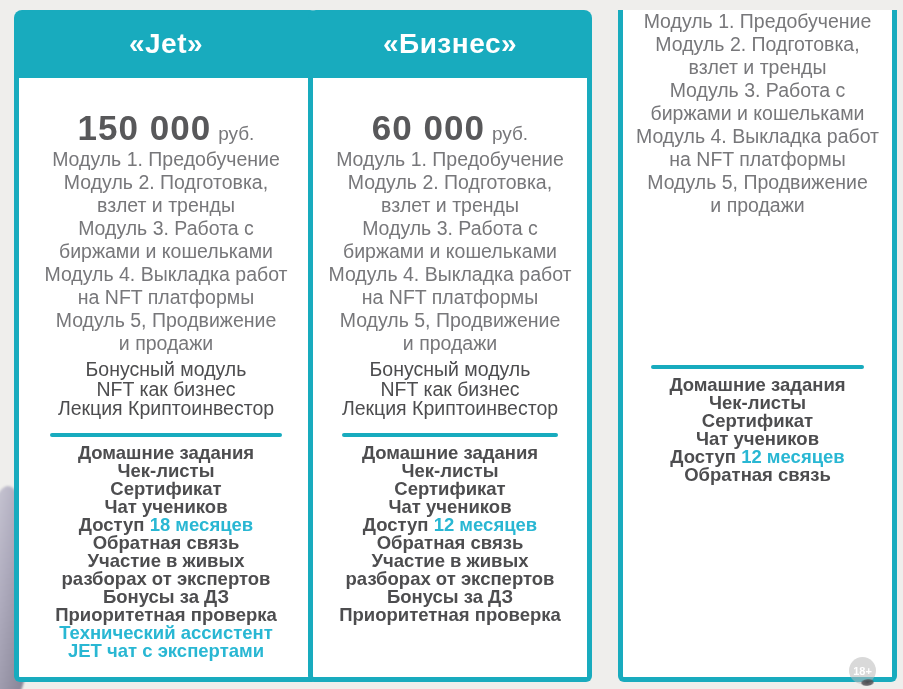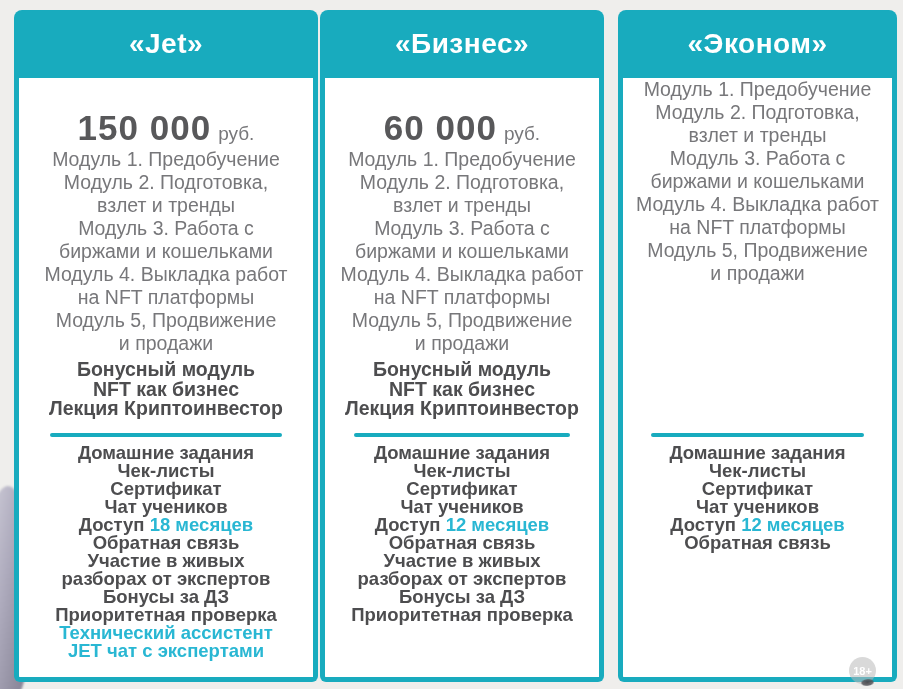--- a/index.html
+++ b/index.html
@@ -19,21 +19,21 @@
     flex:1; background:#ffffff;
     border:5px solid var(--accent,#18abbe); border-top:none;
     border-radius:0 0 6px 6px; text-align:center; overflow:hidden;
   }
   .upper { height:352px; }
   .price-row { padding-top:30px; white-space:nowrap; }
   .price-num { font-size:35px; font-weight:800; letter-spacing:1px; color:var(--price,#58585a); }
   .price-cur { font-size:19px; font-weight:400; color:var(--gray,#77777a); margin-left:7px; }
   .modules { color:var(--gray,#77777a); font-size:19.5px; line-height:23px; }
   .modules .line { white-space:nowrap; }
-  .bonus { margin-top:5px; color:var(--dark,#4d4d4f); font-size:19.5px; line-height:19.5px; font-weight:700; }
+  .bonus { margin-top:5px; color:var(--dark,#4d4d4f); font-size:19.5px; line-height:19.5px; font-weight:400; }
   .divider { height:4px; width:79%; margin:3px auto 7px; background:var(--accent,#18abbe); border-radius:2px; }
   .features { color:var(--dark,#4d4d4f); font-size:18.5px; line-height:18px; font-weight:700; }
   .fline { white-space:nowrap; }
   .fline .a { color:var(--accent-text,#29b7d3); }
   .fline.muted { color:var(--muted,#8f8f91); }
   .person {
     position:absolute; left:-10px; top:486px; width:42px; height:210px;
     background:linear-gradient(100deg,#cfcdd9 0%, #aeabbd 40%, #918ea0 75%, #7f7c8f 100%);
     border-radius:45% 60% 40% 30% / 25% 45% 55% 35%;
     filter:blur(1px);
@@ -90,21 +90,21 @@
           <div class="fline"><span>Участие в живых</span></div>
           <div class="fline"><span>разборах от экспертов</span></div>
           <div class="fline"><span>Бонусы за ДЗ</span></div>
           <div class="fline"><span>Приоритетная проверка</span></div>
           <div class="fline"><span class="a">Технический ассистент</span></div>
           <div class="fline"><span class="a">JET чат с экспертами</span></div>
         </div>
     </div>
   </div>
 
-  <div class="card" style="left:320px; width:284px;">
+  <div class="card" style="left:308px; width:284px;">
     <div class="card-header">«Бизнес»</div>
     <div class="card-body">
       <div class="upper">
         <div class="price-row"><span class="price-num">60 000</span><span class="price-cur">руб.</span></div>
         <div class="modules">
             <div class="line">Модуль 1. Предобучение</div>
             <div class="line">Модуль 2. Подготовка,</div>
             <div class="line">взлет и тренды</div>
             <div class="line">Модуль 3. Работа с</div>
             <div class="line">биржами и кошельками</div>
@@ -129,21 +129,20 @@
           <div class="fline"><span>Обратная связь</span></div>
           <div class="fline"><span>Участие в живых</span></div>
           <div class="fline"><span>разборах от экспертов</span></div>
           <div class="fline"><span>Бонусы за ДЗ</span></div>
           <div class="fline"><span>Приоритетная проверка</span></div>
         </div>
     </div>
   </div>
 
   <div class="card" style="left:618px; width:279px;">
-    <div class="card-header">«Эконом»</div>
     <div class="card-body">
       <div class="upper">
         <div class="modules">
             <div class="line">Модуль 1. Предобучение</div>
             <div class="line">Модуль 2. Подготовка,</div>
             <div class="line">взлет и тренды</div>
             <div class="line">Модуль 3. Работа с</div>
             <div class="line">биржами и кошельками</div>
             <div class="line">Модуль 4. Выкладка работ</div>
             <div class="line">на NFT платформы</div>

